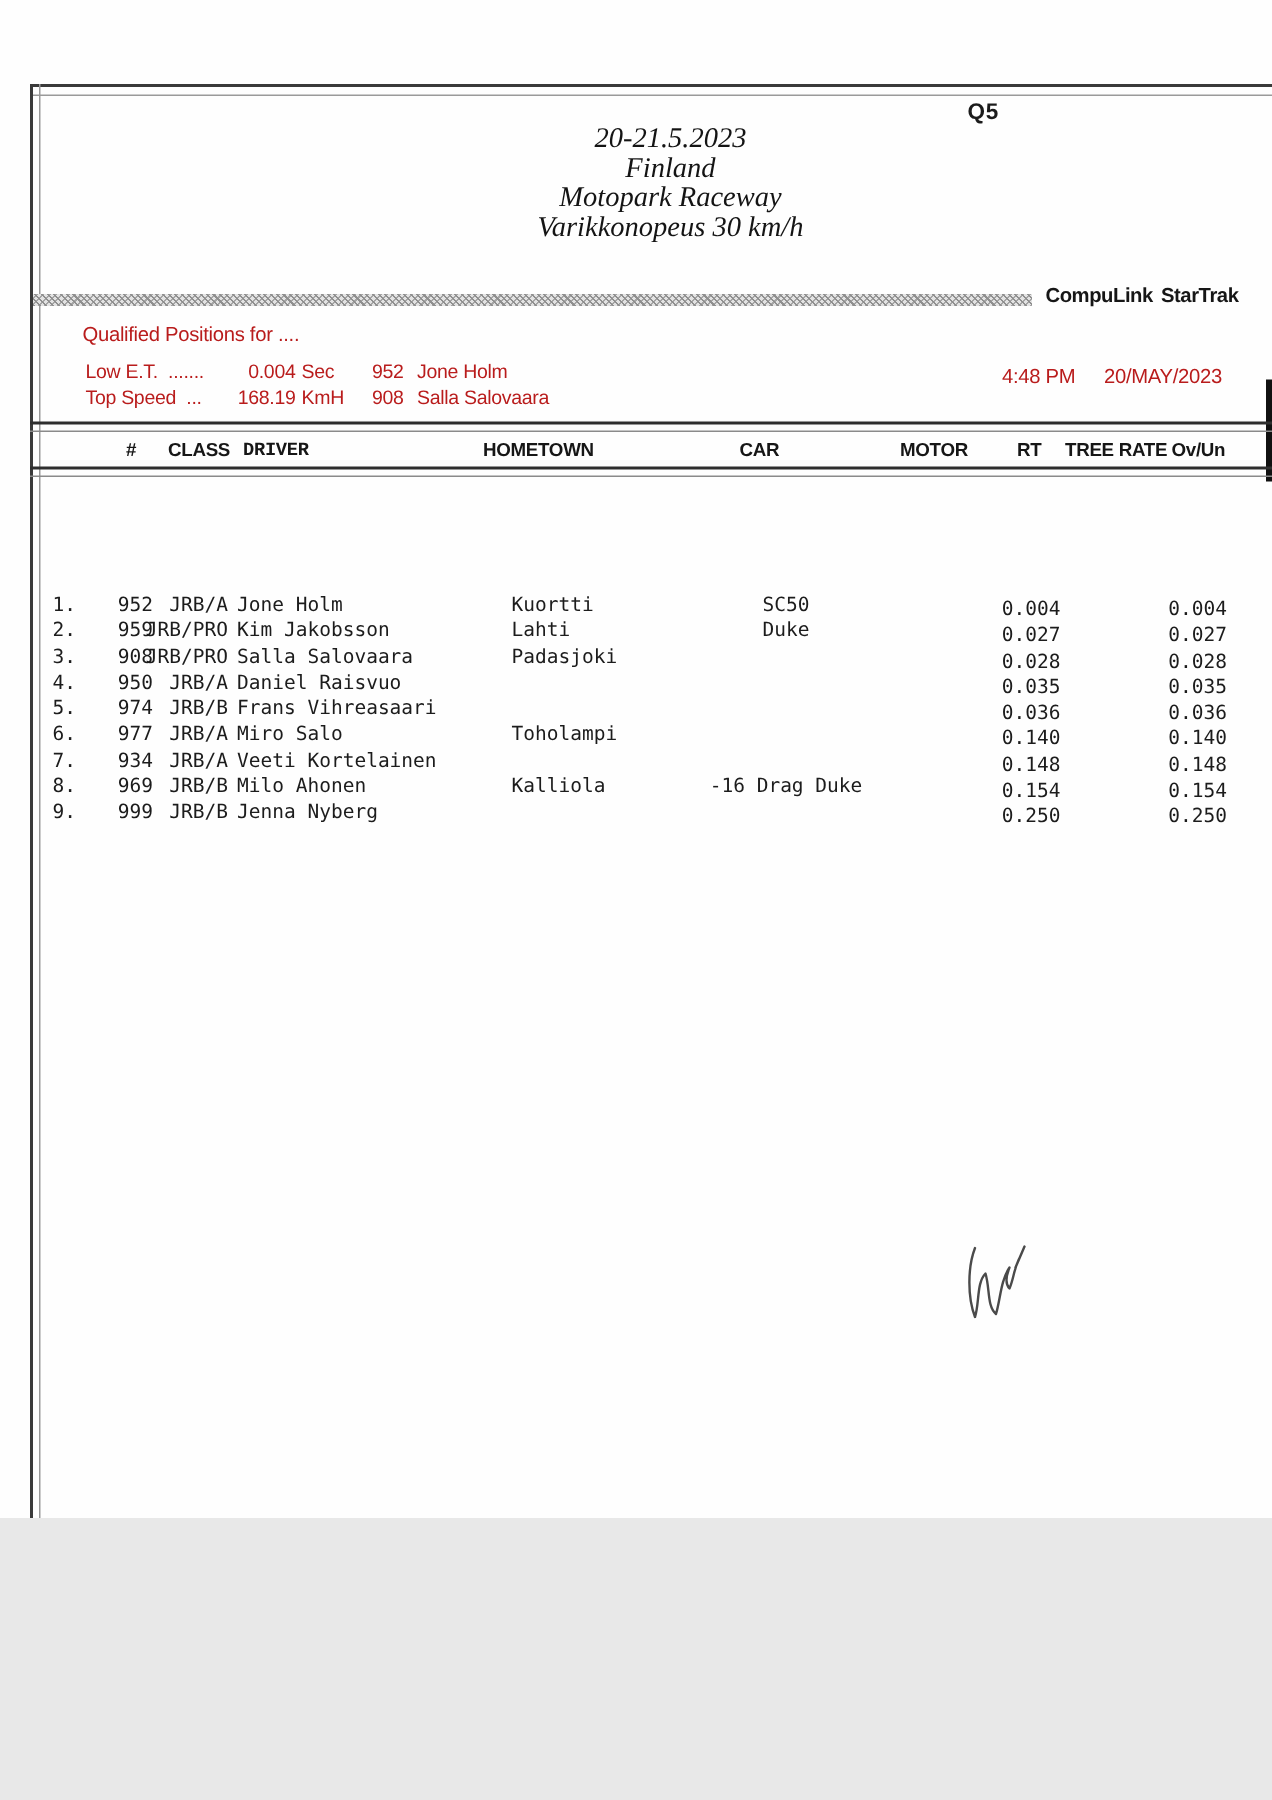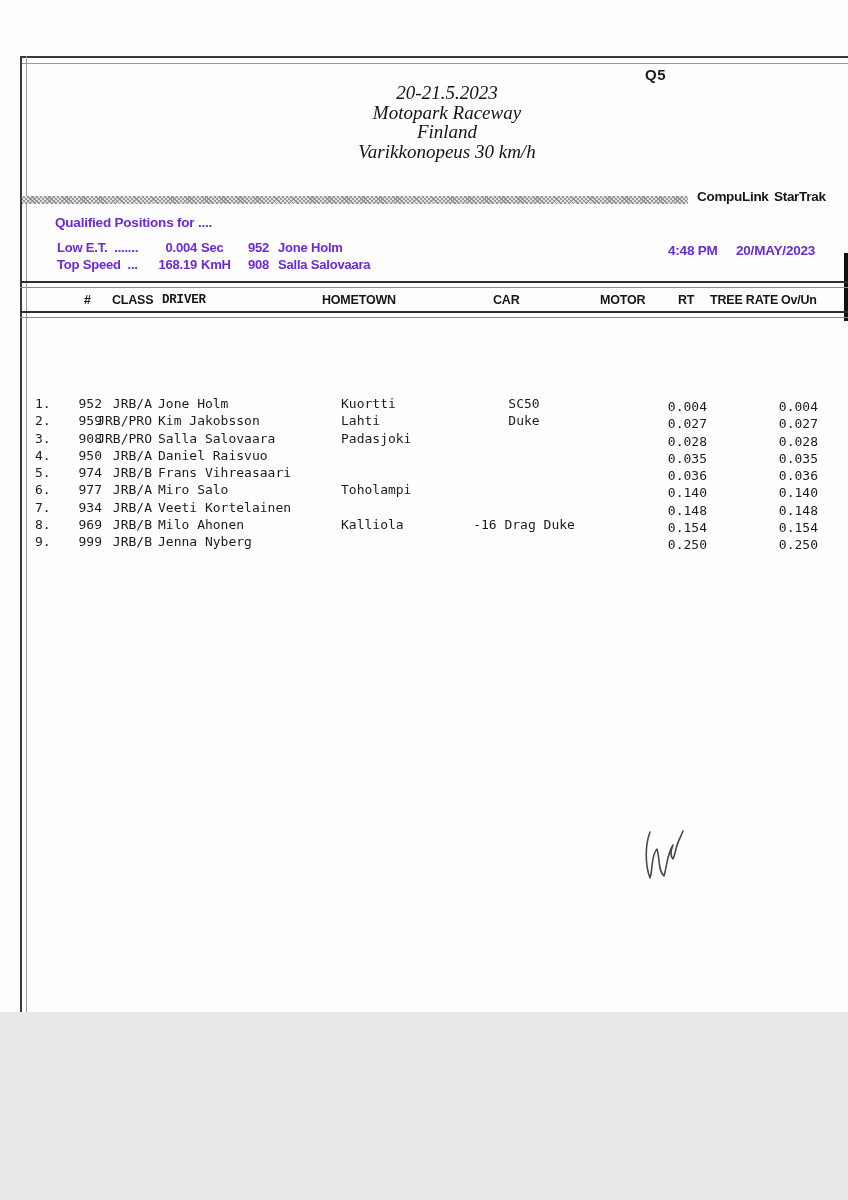--- a/index.html
+++ b/index.html
@@ -20,21 +20,21 @@
   .q5{position:absolute;left:645px;top:66px;font-size:15px;font-weight:600;letter-spacing:.5px;}
   .event-header{position:absolute;left:222px;top:83px;width:450px;text-align:center;
     font-family:"Liberation Serif",serif;font-style:italic;font-size:19px;line-height:19.5px;
     font-weight:500;color:#141414;}
   .dotted-band{position:absolute;left:22px;top:196px;width:666px;height:8px;
     background-image:repeating-linear-gradient(45deg,#8f8f8f 0 1px,transparent 1px 3px),
                      repeating-linear-gradient(-45deg,#a5a5a5 0 1px,transparent 1px 3px);
     background-color:#e3e3e3;}
   .brand{position:absolute;left:697px;top:189px;font-size:13.5px;font-weight:700;
     letter-spacing:-.3px;word-spacing:2px;color:#161616;}
-  .cond{font-weight:700;letter-spacing:-.2px;color:#6d28d9;}
+  .cond{font-weight:400;letter-spacing:-.2px;color:#b91c1c;}
   .qualified-label{position:absolute;left:55px;top:215px;font-size:13.5px;}
   .category-title{position:absolute;left:297px;top:217px;width:300px;text-align:center;
     font-family:"Liberation Serif",serif;font-weight:700;font-size:20px;color:#101010;}
   .stat-line{position:absolute;font-size:13px;}
   .stat-label{position:absolute;left:0;top:0;white-space:pre;}
   .stat-value{position:absolute;left:75px;top:0;width:65px;text-align:right;}
   .stat-unit{position:absolute;left:144px;top:0;}
   .stat-num{position:absolute;left:191px;top:0;}
   .stat-driver{position:absolute;left:221px;top:0;}
   .time{position:absolute;left:668px;top:243px;font-size:13.5px;}
@@ -71,22 +71,22 @@
 
   <div class="top-border"></div>
   <div class="left-border"></div>
   <div class="right-edge-mark"></div>
   <div class="bottom-scan-line"></div>
 
   <div class="q5">Q5</div>
 
   <div class="event-header">
     <div>20-21.5.2023</div>
+    <div>Finland</div>
     <div>Motopark Raceway</div>
-    <div>Finland</div>
     <div>Varikkonopeus 30 km/h</div>
   </div>
 
   <div class="dotted-band"></div>
   <div class="brand">CompuLink StarTrak</div>
 
   <div class="qualified-label cond">Qualified Positions for ....</div>
 
   <div class="stat-line cond" style="left:57px;top:240px;width:400px;height:16px;">
     <span class="stat-label">Low E.T.  .......</span>

